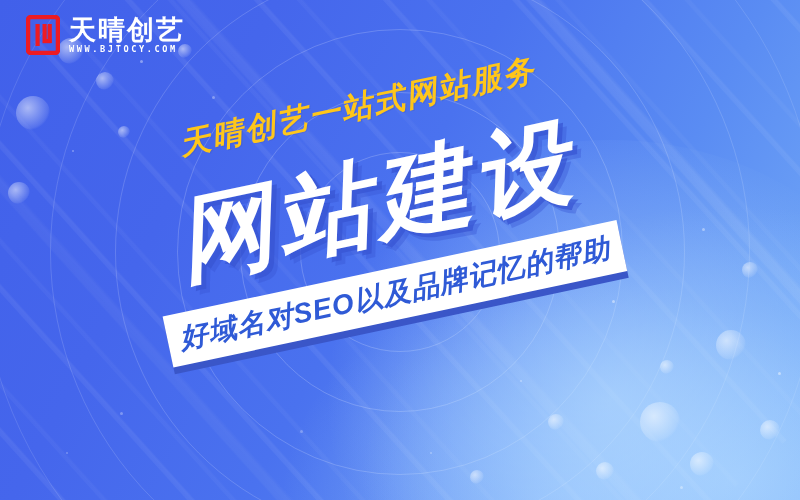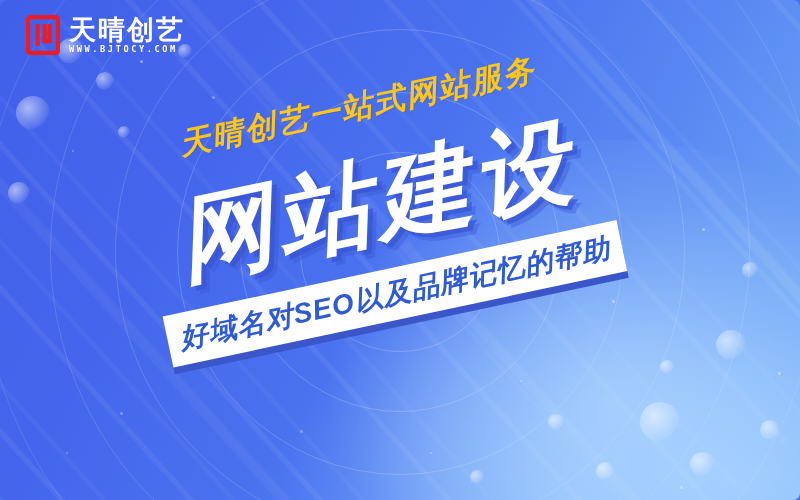--- a/index.html
+++ b/index.html
@@ -8,21 +8,20 @@
   body { font-family:"Liberation Sans","DejaVu Sans",sans-serif; }
 
   #banner{
     position:relative;
     width:800px; height:500px;
     overflow:hidden;
     background:
       radial-gradient(ellipse 520px 380px at 92% 96%, rgba(160,205,255,0.85) 0%, rgba(140,190,255,0.35) 45%, rgba(140,190,255,0) 72%),
       radial-gradient(ellipse 420px 320px at 72% 100%, rgba(170,212,255,0.55) 0%, rgba(170,212,255,0) 70%),
       linear-gradient(118deg, #4160ea 0%, #4566ec 26%, #4a72ef 48%, #5a8cf3 72%, #77aef7 100%);
-    border-radius: 7px;
   }
 
   
   .bg-layer{ position:absolute; inset:0; pointer-events:none; }
 
   
   .rings{ position:absolute; left:400px; top:252px; width:0; height:0; }
   .rings i{
     position:absolute; border-radius:50%;
     border:1.5px solid rgba(255,255,255,0.20);

